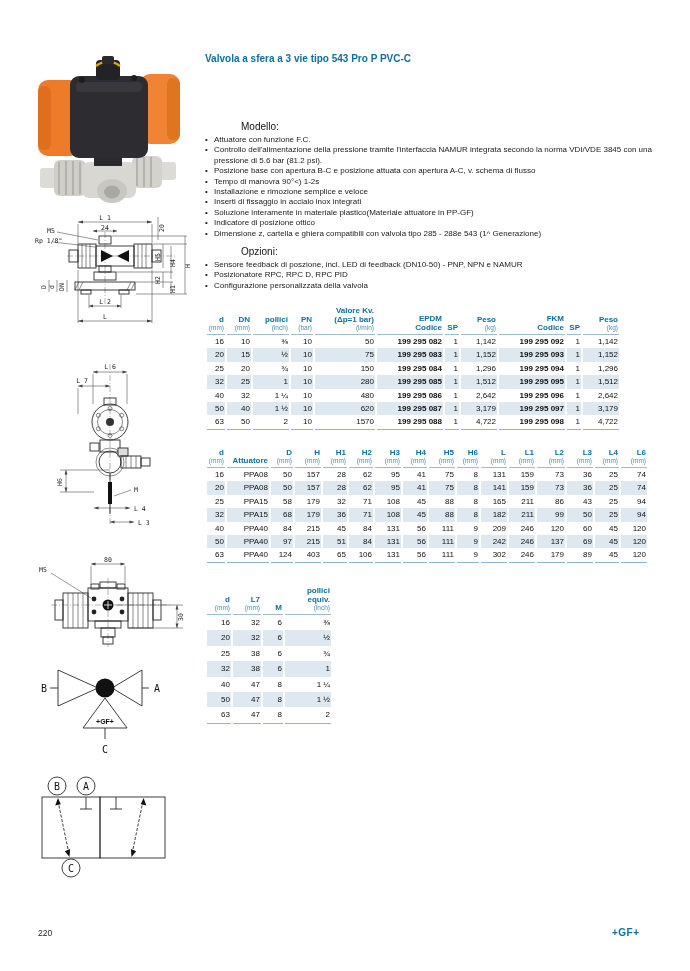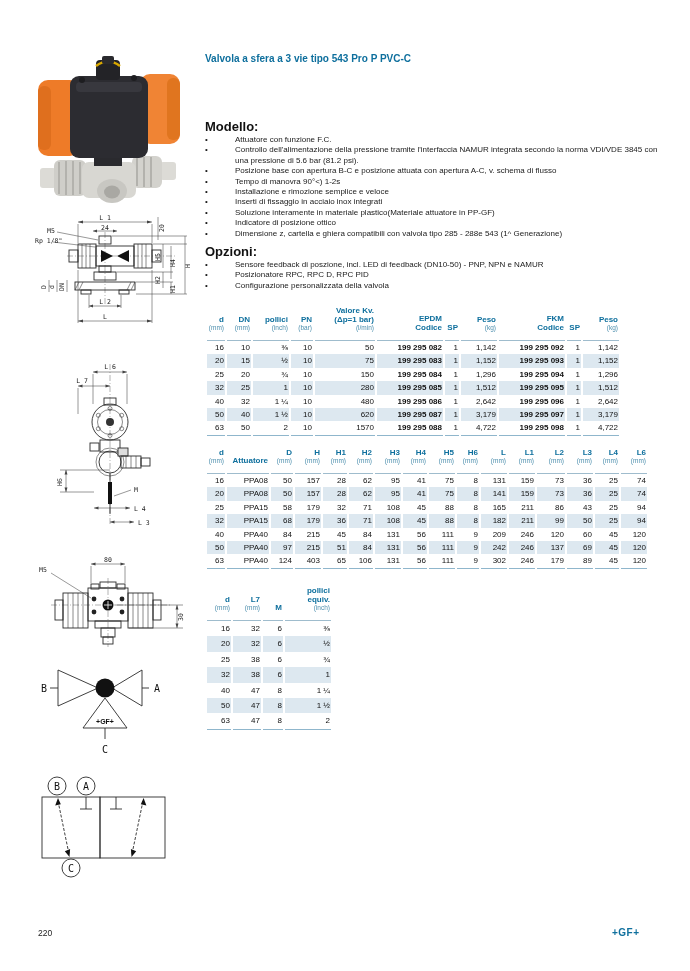--- a/index.html
+++ b/index.html
@@ -2,32 +2,32 @@
 <html><head>
 <meta charset="utf-8">
 <style>
   html,body{margin:0;padding:0;background:#ffffff;}
   body{width:690px;height:971px;position:relative;font-family:"Liberation Sans",sans-serif;color:#1a1a1a;overflow:hidden;}
   .abs{position:absolute;}
 
   
   .title-block{left:205px;top:53px;width:460px;}
   .title-line{color:#0e6f9d;font-weight:bold;font-size:10px;line-height:12.5px;}
-  .sec-head{font-weight:bold;font-size:13px;line-height:10px;color:#111;}
+  .sec-head{font-weight:normal;font-size:10px;line-height:10px;color:#111;margin-left:36px;}
   .modello-head{left:205px;top:122px;}
   .opzioni-head{left:205px;top:247px;}
   .bullets{left:205px;top:135px;width:456px;}
   .bullets2{left:205px;top:260px;width:456px;}
   .bul{display:flex;font-size:8px;line-height:10.4px;}
   .bul .dot{width:9px;flex:none;font-size:8px;}
-  .bul .btxt{flex:1;margin-left:21px;}
+  .bul .btxt{flex:1;}
 
   
   table{border-collapse:separate;border-spacing:2px 0;table-layout:fixed;font-size:8px;}
-  th{vertical-align:bottom;padding:0 1px 8px 1px;border-bottom:1px solid #9fbccd;}
+  th{vertical-align:bottom;padding:0 1px 2px 1px;border-bottom:1px solid #9fbccd;}
   th .lbl{font-weight:bold;color:#0e6f9d;font-size:8px;line-height:9px;text-align:right;white-space:nowrap;}
   th .unit{font-weight:normal;color:#4d8fae;font-size:6.5px;line-height:8px;text-align:right;white-space:nowrap;}
   td{text-align:right;padding:2px 1px;line-height:9.4px;color:#111;white-space:nowrap;overflow:hidden;}
   tbody tr:nth-child(even) td{background:#dde8f0;}
   tbody tr:last-child td{border-bottom:1px solid #8fb6cc;}
 
   .t1{left:205px;top:306px;width:398px;}
   .t1 th:nth-child(1){width:16px}.t1 th:nth-child(2){width:22px}.t1 th:nth-child(3){width:34px}
   .t1 th:nth-child(4){width:20px}.t1 th:nth-child(5){width:58px}.t1 th:nth-child(6){width:64px}
   .t1 th:nth-child(7){width:12px}.t1 th:nth-child(8){width:34px}.t1 th:nth-child(9){width:64px}

